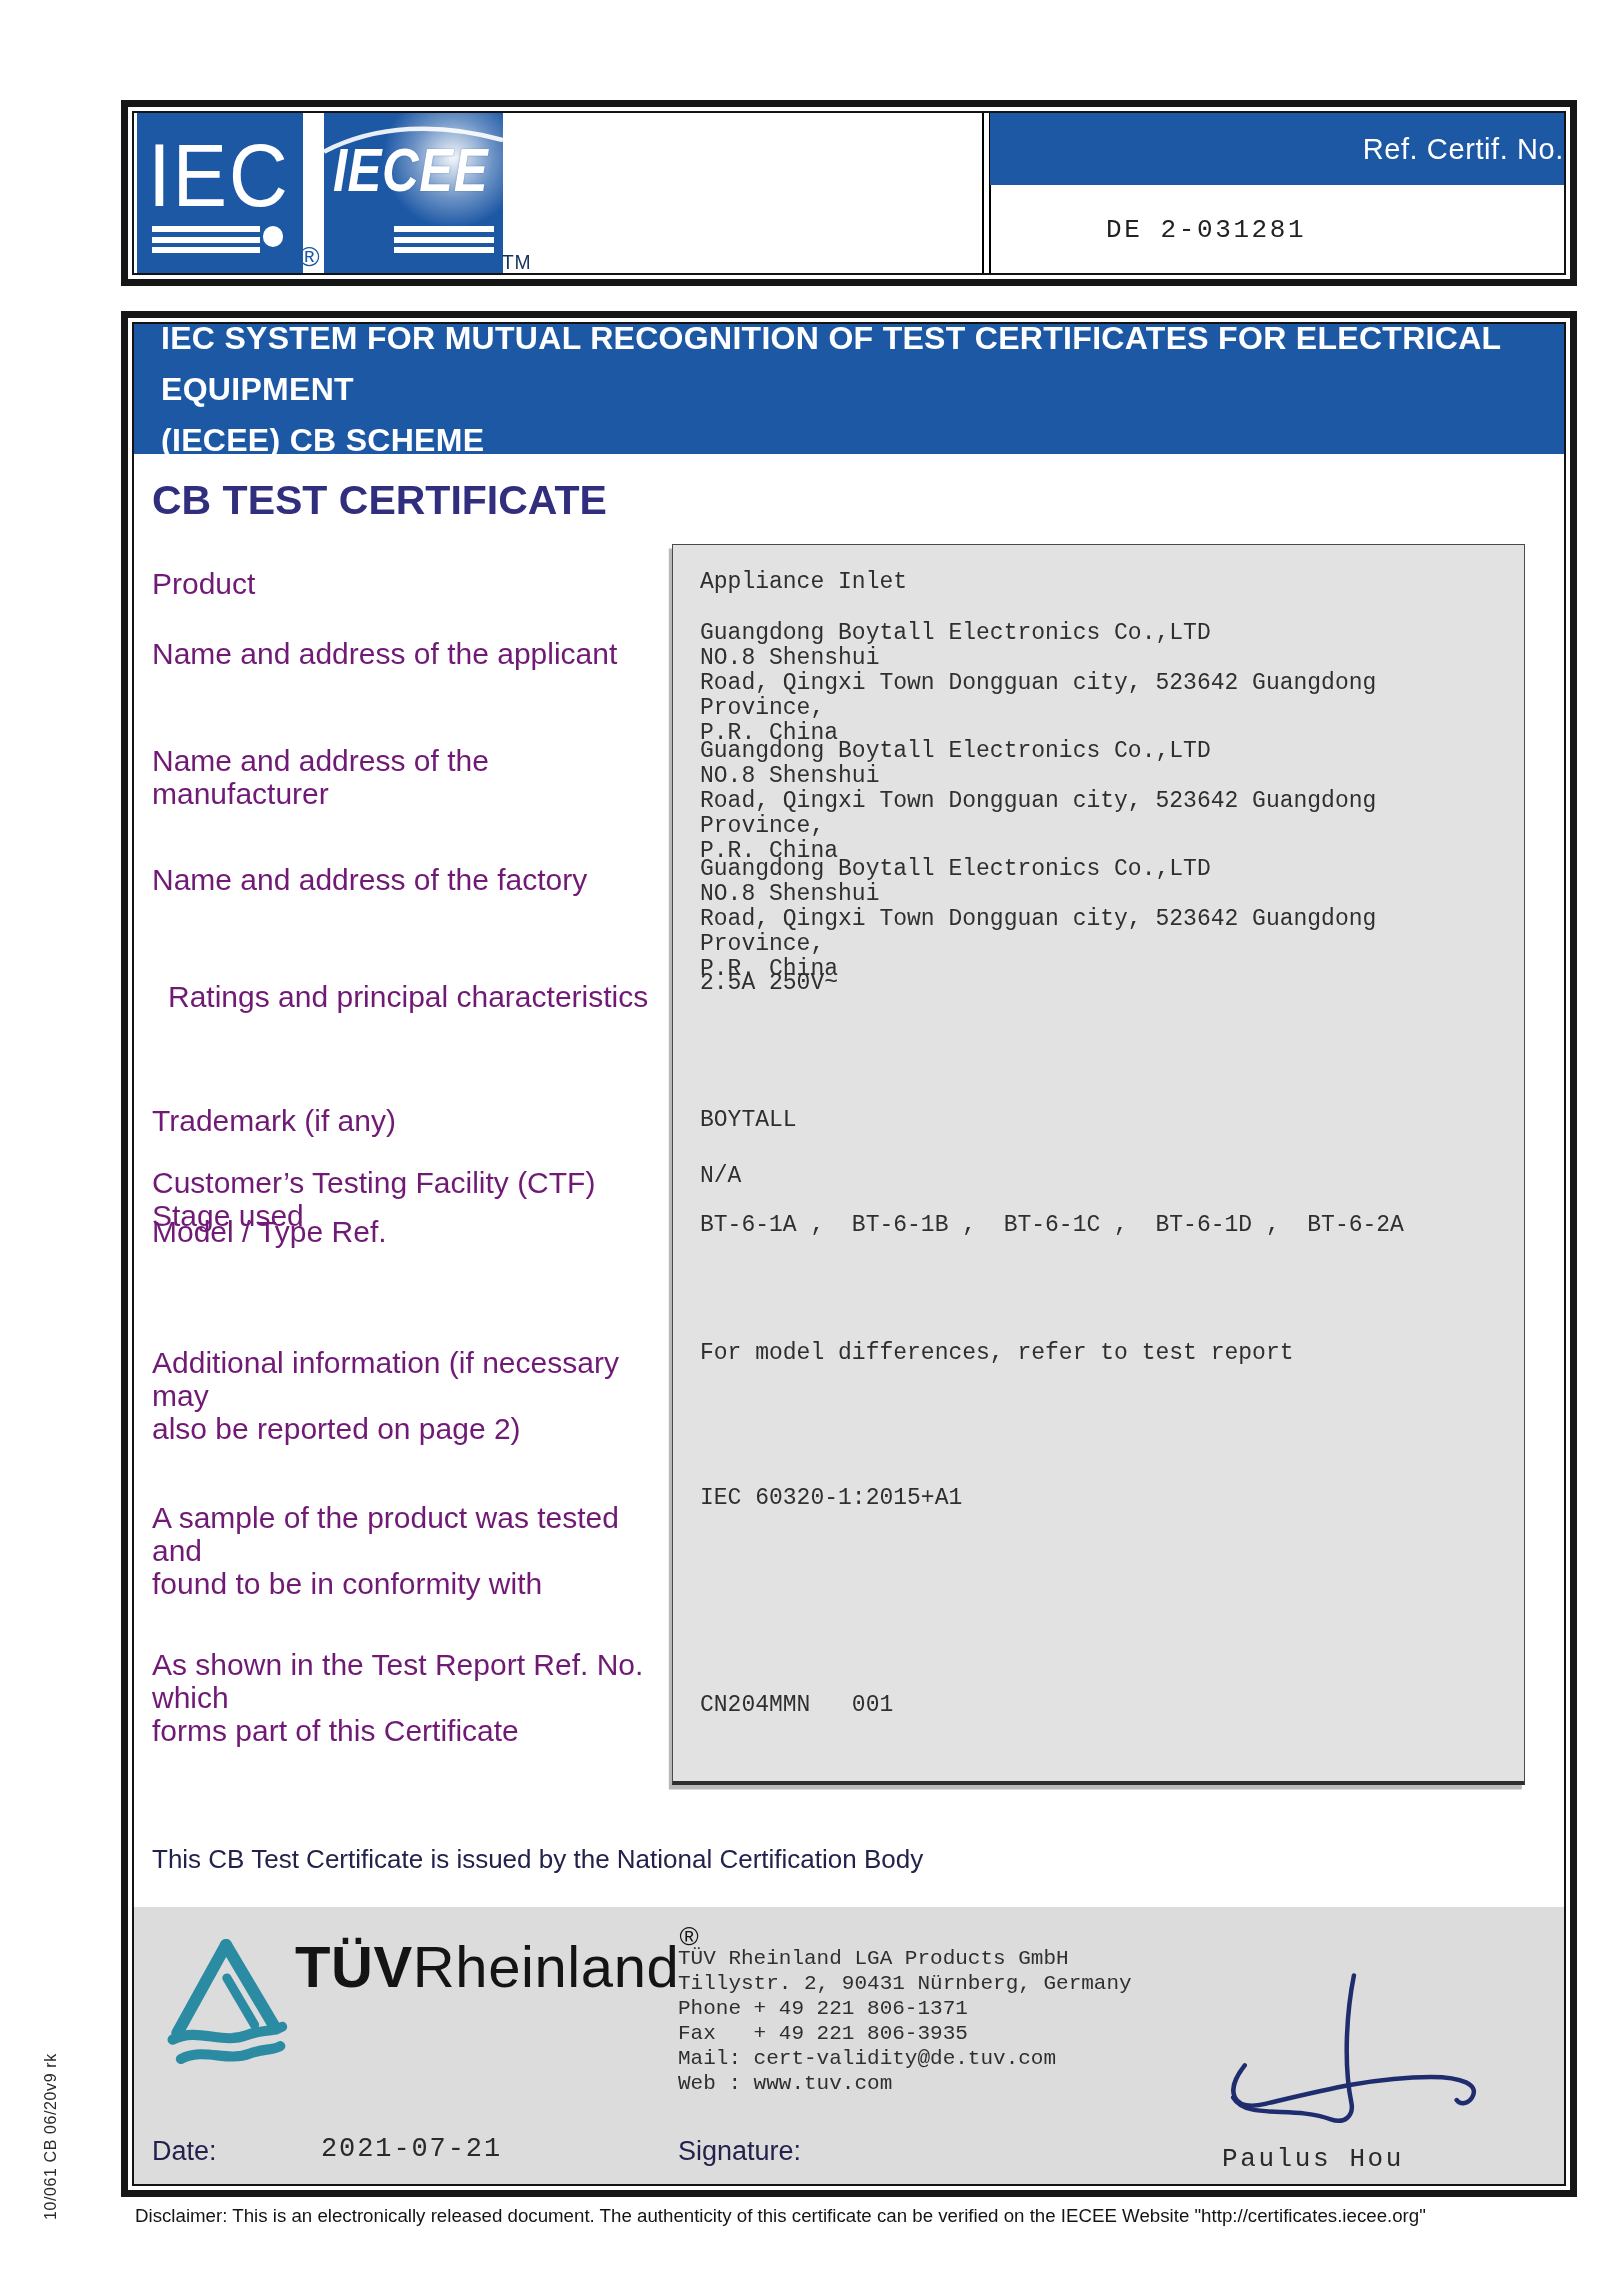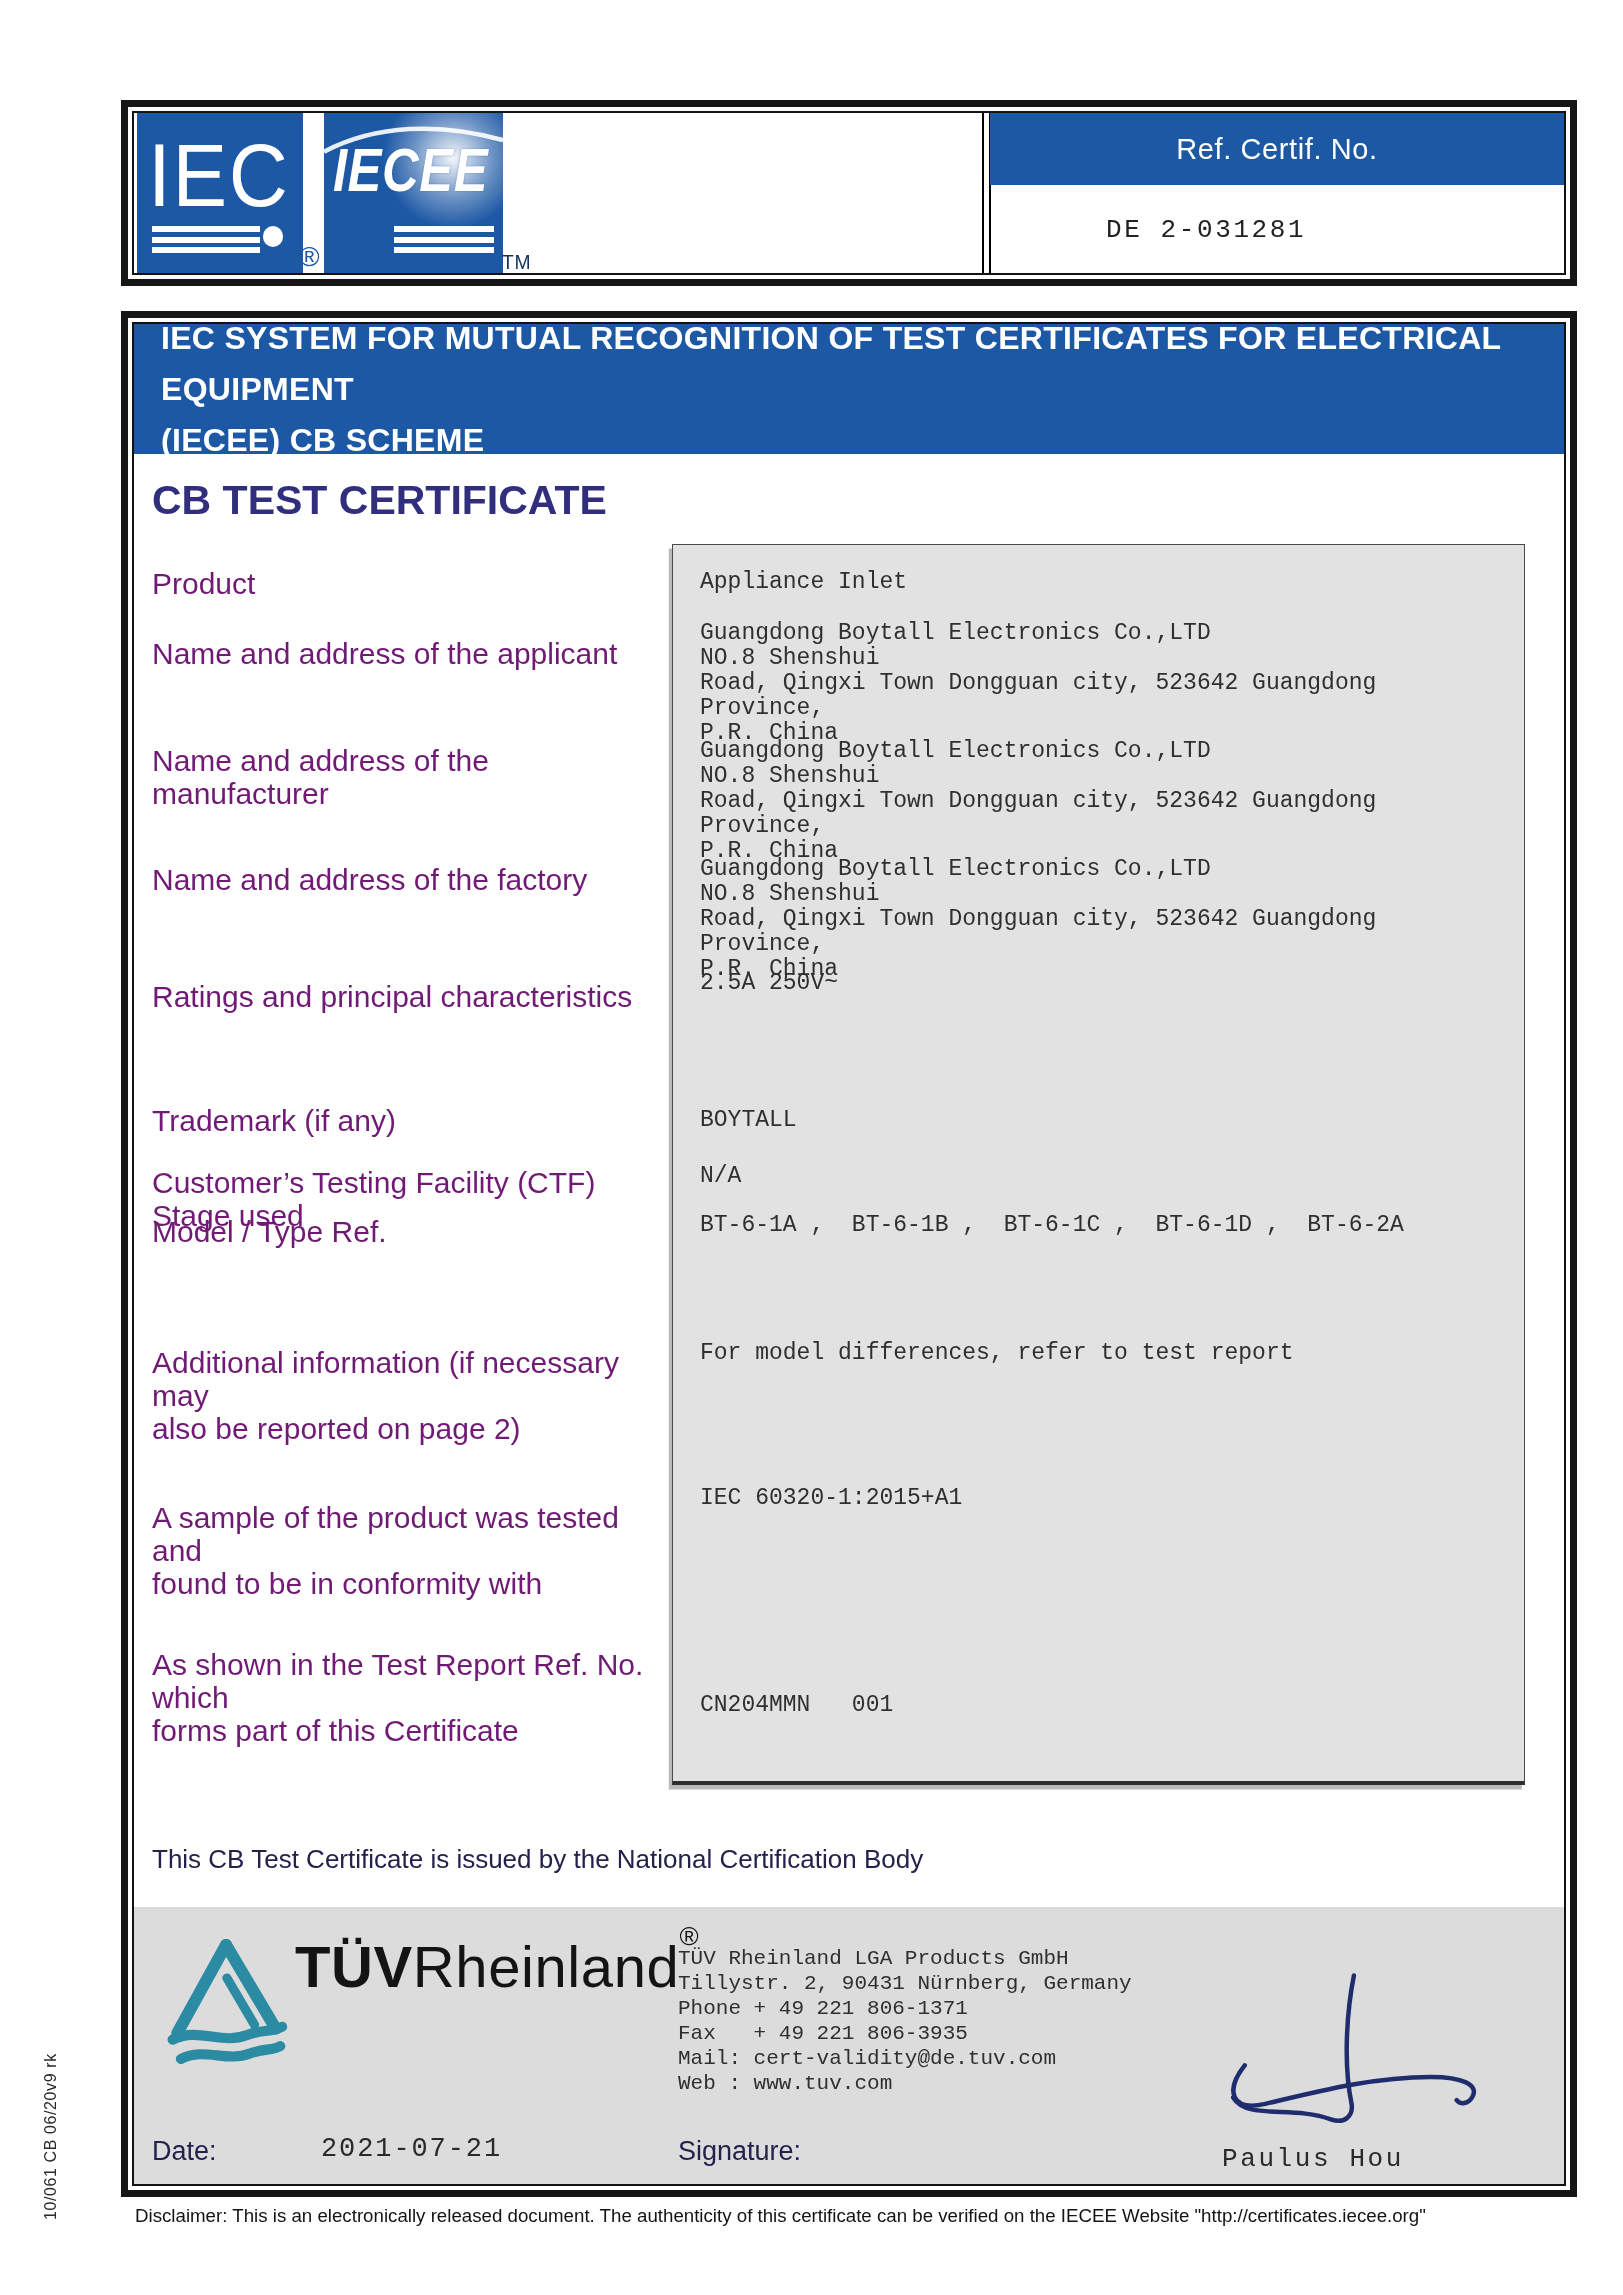--- a/index.html
+++ b/index.html
@@ -25,21 +25,21 @@
   #iecee-glow{position:absolute;left:58px;top:-26px;width:142px;height:142px;border-radius:50%;
     background:radial-gradient(circle,rgba(255,255,255,.95) 0%,rgba(255,255,255,.35) 40%,rgba(255,255,255,0) 70%);}
   #iecee-txt{position:absolute;left:9px;top:26px;font-size:62px;font-style:italic;font-weight:800;
     color:#ffffff;letter-spacing:0.6px;transform:scaleX(0.82);transform-origin:left;line-height:1;
     text-shadow:0 0 1.3px #1d58a5;}
   .iecee-bars{position:absolute;left:70px;width:100px;height:5.8px;background:#ffffff;}
   #tm-mark{position:absolute;left:368px;bottom:-1.3px;font-size:19.3px;color:#16325c;letter-spacing:0.6px;}
   #hdr-divider{position:absolute;left:848px;top:0;width:5.1px;height:100%;
     border-left:2.6px solid #000;border-right:2.6px solid #000;}
   #ref-panel{position:absolute;left:856px;top:0;right:0;height:100%;}
-  #ref-bar{position:absolute;left:0;top:0;right:0;height:72px;display:flex;align-items:center;justify-content:center;}
+  #ref-bar{position:absolute;left:0;top:0;right:0;height:72px;display:flex;align-items:center;justify-content:flex-end;}
   #ref-bar span{color:#ffffff;font-size:29px;letter-spacing:0.6px;}
   #ref-value{position:absolute;left:116px;top:102px;font-family:"Liberation Mono","DejaVu Sans Mono",monospace;
     font-size:26px;color:#222;letter-spacing:2.6px;}
   
   #main{left:132px;top:322px;width:1430px;height:1860px;}
   #banner{position:absolute;left:0;top:0;right:0;height:130px;display:flex;align-items:center;font-weight:bold;}
   #banner div{padding-left:27px;color:#ffffff;font-size:32px;line-height:51px;white-space:pre-line;letter-spacing:0.3px;}
   #title{position:absolute;left:18px;top:153px;font-size:41px;font-weight:700;color:#312e7d;letter-spacing:0px;}
   #gray-box{position:absolute;left:538px;top:220px;width:851px;height:1236px;background:#e2e2e2;
     border:1.9px solid #4a4a4a;border-bottom:4.5px solid #2e2e2e;box-shadow:-3.2px 4.5px 0 #b9b9b9;}
@@ -109,21 +109,21 @@
     </div>
 
     <div id="title">CB TEST CERTIFICATE</div>
 
     <div id="gray-box"></div>
 
     <div class="lbl" style="top:243px;">Product</div>
     <div class="lbl" style="top:313px;">Name and address of the applicant</div>
     <div class="lbl" style="top:420px;">Name and address of the manufacturer</div>
     <div class="lbl" style="top:539px;">Name and address of the factory</div>
-    <div class="lbl" style="top:656px;">Ratings and principal characteristics</div>
+    <div class="lbl" style="top:656px;margin-left:16px;">Ratings and principal characteristics</div>
     <div class="lbl" style="top:780px;">Trademark (if any)</div>
     <div class="lbl" style="top:842px;">Customer’s Testing Facility (CTF) Stage used</div>
     <div class="lbl" style="top:891px;">Model / Type Ref.</div>
     <div class="lbl" style="top:1022px;">Additional information (if necessary may
 also be reported on page 2)</div>
     <div class="lbl" style="top:1137px;margin-top:40px;">A sample of the product was tested and
 found to be in conformity with</div>
     <div class="lbl" style="top:1324px;">As shown in the Test Report Ref. No. which
 forms part of this Certificate</div>
 

